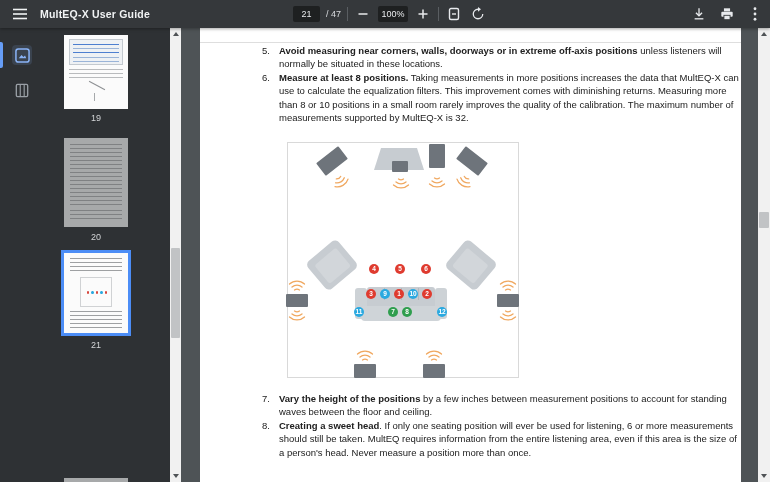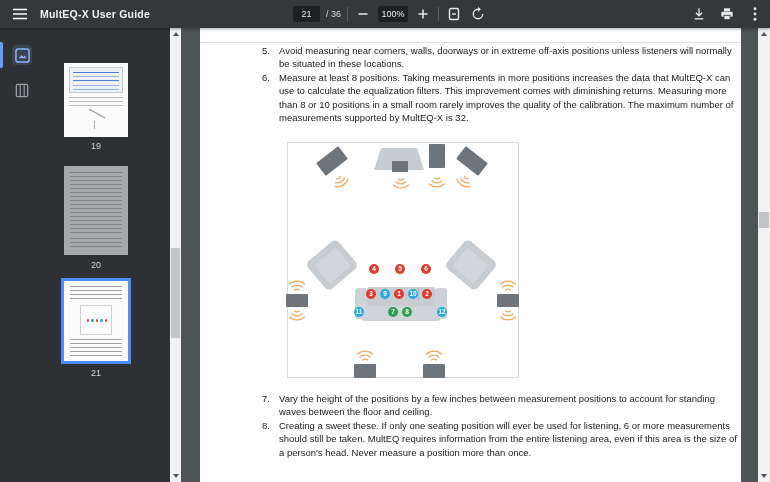--- a/index.html
+++ b/index.html
@@ -19,21 +19,21 @@
   .tb-sep{width:1px;height:14px;background:#5a5e62;}
   .tb-btn{display:flex;align-items:center;justify-content:center;width:18px;height:18px;cursor:pointer;color:#e8eaed;}
   .tb-btn svg{display:block;}
   .tb-right{position:absolute;right:6px;top:0;height:28px;display:flex;align-items:center;gap:10px;}
 
   
   .sidebar{position:absolute;left:0;top:28px;width:170px;height:454px;background:#2e3134;z-index:10;}
   .rail-indicator{position:absolute;left:0;top:14px;width:3px;height:26px;background:#669df6;border-radius:0 2px 2px 0;}
   .rail-btn{position:absolute;left:12px;width:20px;height:20px;display:flex;align-items:center;justify-content:center;border-radius:4px;cursor:pointer;}
   .rail-btn.active{background:rgba(138,180,248,.14);}
-  .thumb{position:absolute;left:64px;width:64px;cursor:pointer;margin-top:28px;}
+  .thumb{position:absolute;left:64px;width:64px;cursor:pointer;}
   .thumb .pg{width:64px;position:relative;overflow:hidden;}
   .thumb.sel .pg{outline:3px solid #4c8df6;outline-offset:0;}
   .pg.white{background:#fbfbfb;}
   .pg.gray{background:#a7a9aa;}
   .t-label{position:absolute;left:0;width:64px;text-align:center;color:#d3d5d7;font-size:9px;}
   
   .t19-shot{position:absolute;left:5px;top:4px;right:5px;height:26px;background:#eef1f4;border:1px solid #c3c9cf;}
   .t19-shot i{position:absolute;left:3px;right:3px;height:1px;background:#9ab4d8;}
   .t19-shot i.b{background:#4d7fd0;}
   .t19-lines{position:absolute;left:5px;top:34px;right:5px;height:12px;
@@ -60,21 +60,21 @@
   .sb-thumb{position:absolute;left:1px;right:1px;background:#c1c3c5;border-radius:1px;cursor:pointer;}
 
   
   .content{position:absolute;left:181px;top:28px;width:577px;height:454px;background:#4e5356;}
   .page{position:absolute;left:19px;top:0;width:541px;height:454px;background:#ffffff;}
   .page-split{position:absolute;left:0;top:14px;width:541px;height:1px;background:#dedede;}
   .list-block{position:absolute;left:62px;width:479px;}
   .item{display:flex;font-size:9.5px;line-height:13.4px;color:#212121;}
   .item .num{width:17px;flex:none;}
   .item .txt{width:462px;}
-  .item .b{font-weight:400;}
+  .item .b{font-weight:700;}
 
   
   .diagram{position:absolute;left:87px;top:114px;width:232px;height:236px;border:1px solid #d9d9d9;background:#fff;}
   .spk{position:absolute;border-radius:1px;}
   .furn{position:absolute;}
   .wave{position:absolute;width:24px;height:18px;}
   .wave svg{display:block;width:24px;height:18px;}
   .pos{position:absolute;width:10px;height:10px;border-radius:50%;color:#fff;font-size:6.5px;font-weight:700;display:flex;align-items:center;justify-content:center;line-height:1;}
 </style>
 </head>
@@ -91,21 +91,21 @@
               <path d="M0,6 h14"></path>
               <path d="M0,10.5 h14"></path>
             </g>
           </svg>
       </div>
       <div class="tb-title">MultEQ-X User Guide</div>
     </div>
 
     <div class="tb-center">
       <div class="tb-box tb-pagebox">21</div>
-      <div class="tb-total">/ 36</div>
+      <div class="tb-total">/ 47</div>
       <div class="tb-sep"></div>
       <div class="tb-btn">
         <svg width="12" height="12" viewBox="0 0 12 12">
             <path d="M1.5,6 h9" stroke="#e8eaed" stroke-width="1.5"></path>
           </svg>
       </div>
       <div class="tb-box tb-zoombox">100%</div>
       <div class="tb-btn">
         <svg width="12" height="12" viewBox="0 0 12 12">
             <g stroke="#e8eaed" stroke-width="1.5">
@@ -379,21 +379,21 @@
           <div class="pos" style="left: 149px; top: 164px; background: rgb(42, 169, 224);">12</div>
         </div>
 
       <div class="list-block" style="top:364px;">
         <div class="item">
           <span class="num">7.</span>
           <span class="txt"><span class="b">Vary the height of the positions</span><span> by a few inches between measurement positions to account for standing waves between the floor and ceiling.</span></span>
         </div>
         <div class="item">
           <span class="num">8.</span>
-          <span class="txt"><span class="b">Creating a sweet these</span><span>. If only one seating position will ever be used for listening, 6 or more measurements should still be taken. MultEQ requires information from the entire listening area, even if this area is the size of a person's head. Never measure a position more than once.</span></span>
+          <span class="txt"><span class="b">Creating a sweet head</span><span>. If only one seating position will ever be used for listening, 6 or more measurements should still be taken. MultEQ requires information from the entire listening area, even if this area is the size of a person's head. Never measure a position more than once.</span></span>
         </div>
       </div>
     </div>
   </div>
 
   <div class="sb sb-main">
     <div class="sb-arrow" style="top:0;">
         <span class="tri-up"></span>
       </div>
     <div class="sb-thumb" style="top:184px;height:16px;"></div>

